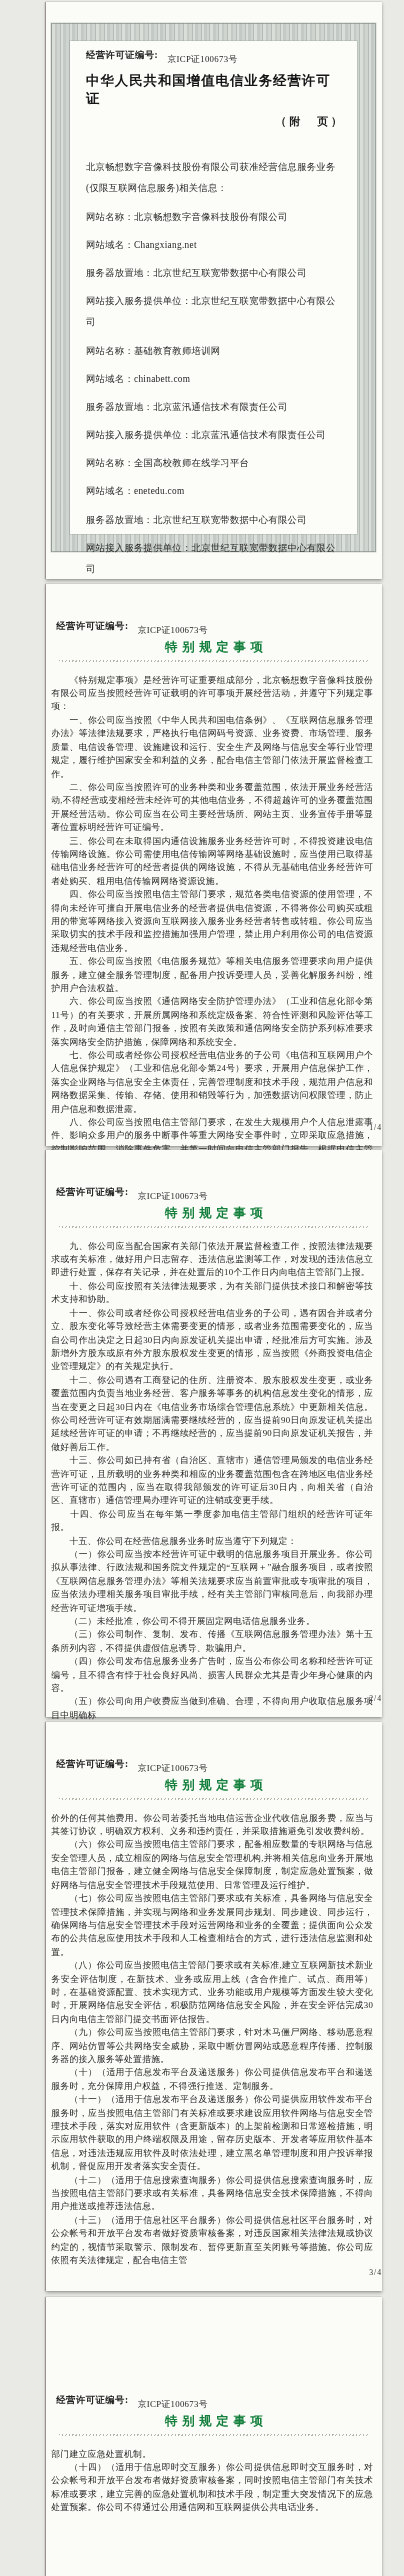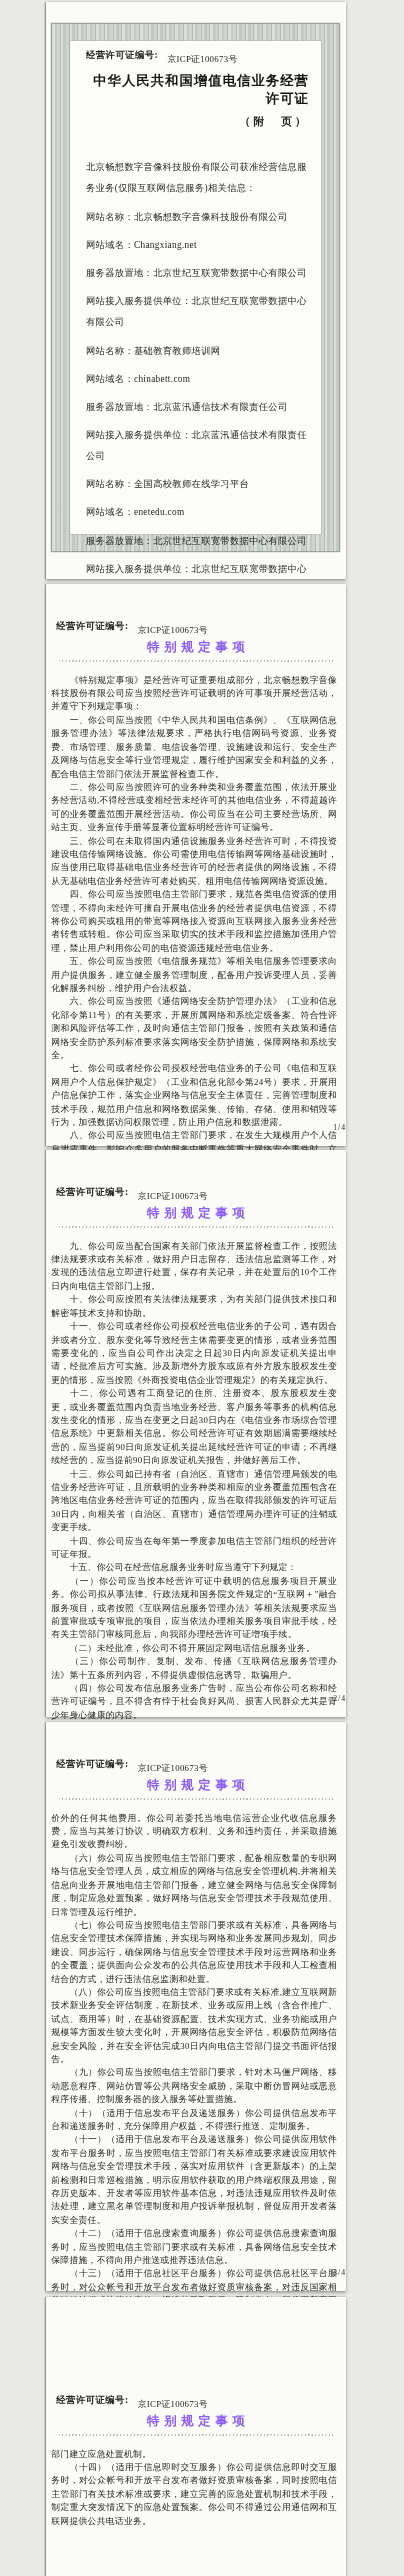--- a/index.html
+++ b/index.html
@@ -6,21 +6,21 @@
   body{
     width:405px;
     background:#e9eae5;
     font-family:"Liberation Serif","DejaVu Serif",serif;
     color:#1c1c1c;
   }
   #canvas{position:relative;width:405px;height:2873px;overflow:hidden;background:#e9eae5;}
 
   
   .sheet{
-    position:absolute;left:46px;width:300px;background:#fbfbf7;
+    position:absolute;left:46px;width:336px;background:#fbfbf7;
     box-shadow:-1px 0 1px rgba(70,45,40,.35), 0 1.5px 3.1px rgba(80,85,80,.45), 0 -0.5px 1.5px rgba(80,85,80,.25);
   }
   #p1{top:2.1px;height:577px;}
   #p2{top:584px;height:562px;}
   #p3{top:1150px;height:567px;}
   #p4{top:1722px;height:569px;}
   #p5{top:2297px;height:572px;}
 
   
   .cert-frame{
@@ -31,30 +31,30 @@
         rgba(216,221,216,.95) 1px 3.6px,
         rgba(158,168,162,.6) 3.6px 6.2px,
         rgba(204,210,204,.95) 6.2px 8.8px);
     box-shadow:inset 0 0 0 1px rgba(128,138,132,.65), 0 0 0 0.5px rgba(150,158,152,.4);
   }
   .cert-frame-inner{position:absolute;inset:18.5px;background:#fcfcf9;box-shadow:0 0 0 0.5px rgba(140,150,144,.55);}
   .cert-content{position:absolute;top:47px;left:40px;right:37px;}
   .lic-row{white-space:nowrap;}
   .lic-label{font-size:9.3px;font-weight:bold;letter-spacing:0.5px;color:#222;}
   .lic-value{font-size:8.8px;position:relative;top:3.6px;margin-left:7.2px;letter-spacing:0.3px;color:#242424;}
-  .cert-title{margin-top:10.3px;text-align:right;font-size:13.4px;font-weight:bold;letter-spacing:1px;color:#151515;}
+  .cert-title{margin-top:10.3px;text-align:left;font-size:13.4px;font-weight:bold;letter-spacing:1px;color:#151515;}
   .cert-subtitle{margin-top:6.2px;text-align:right;font-size:10.8px;font-weight:bold;letter-spacing:3.1px;color:#1a1a1a;}
   .cert-body{margin-top:28px;font-size:9.3px;line-height:21px;letter-spacing:0.3px;color:#1e1e1e;}
   .cert-body .intro{margin:0 0 8.2px 0;}
   .cert-body .field{margin:0 0 7.2px 0;}
 
   
   .prov-head{padding:36px 0 0 10.3px;white-space:nowrap;}
   #p5 .prov-head{padding-top:97px;}
-  .prov-title{margin-top:6.2px;text-align:center;font-size:12.4px;font-weight:bold;letter-spacing:.38em;text-indent:.38em;color:#8b5cf6;}
+  .prov-title{margin-top:6.2px;text-align:center;font-size:12.4px;font-weight:bold;letter-spacing:.38em;text-indent:.38em;color:#15803d;}
   .zigzag{
     height:2.6px;margin:3.6px 13.4px 0 13.4px;opacity:.75;
     background:repeating-linear-gradient(115deg,#99a08e 0 1px,rgba(0,0,0,0) 1px 3.1px);
   }
   .prov-body{margin:11.3px 8.8px 0 5.2px;text-align:justify;}
   .prov-body p.para{margin:0;font-size:8.8px;line-height:13.4px;letter-spacing:0.3px;color:#1d1d1d;}
   .page-num{position:absolute;bottom:14.4px;left:0;right:0;text-align:right;font-size:7.7px;letter-spacing:1px;color:#2a2a2a;}
 </style>
 </head>
 <body>

